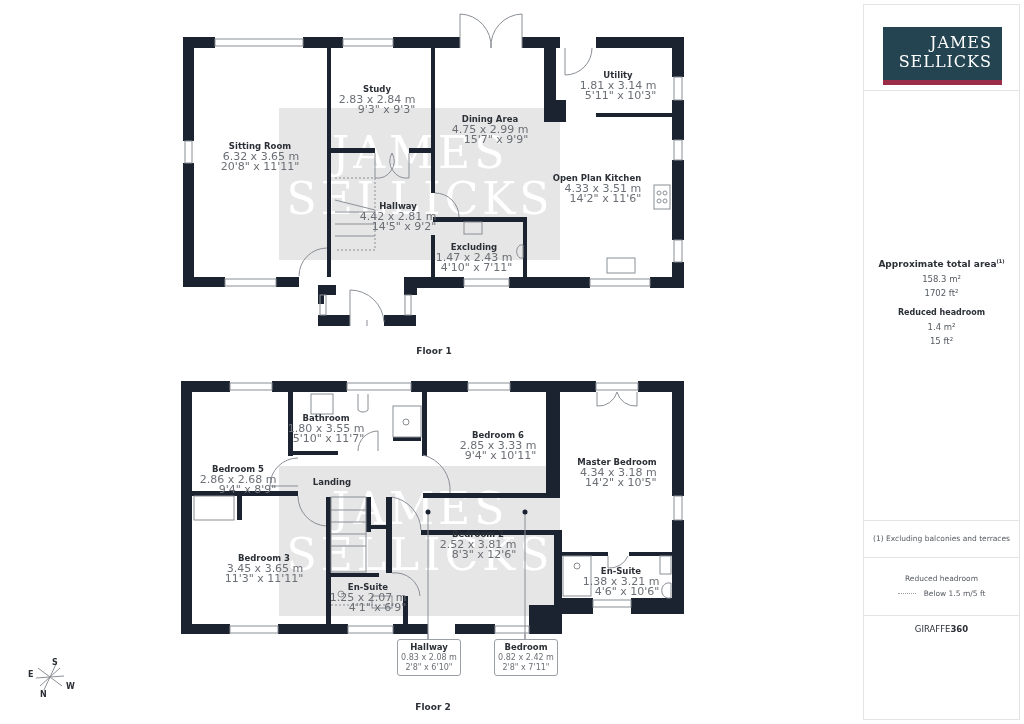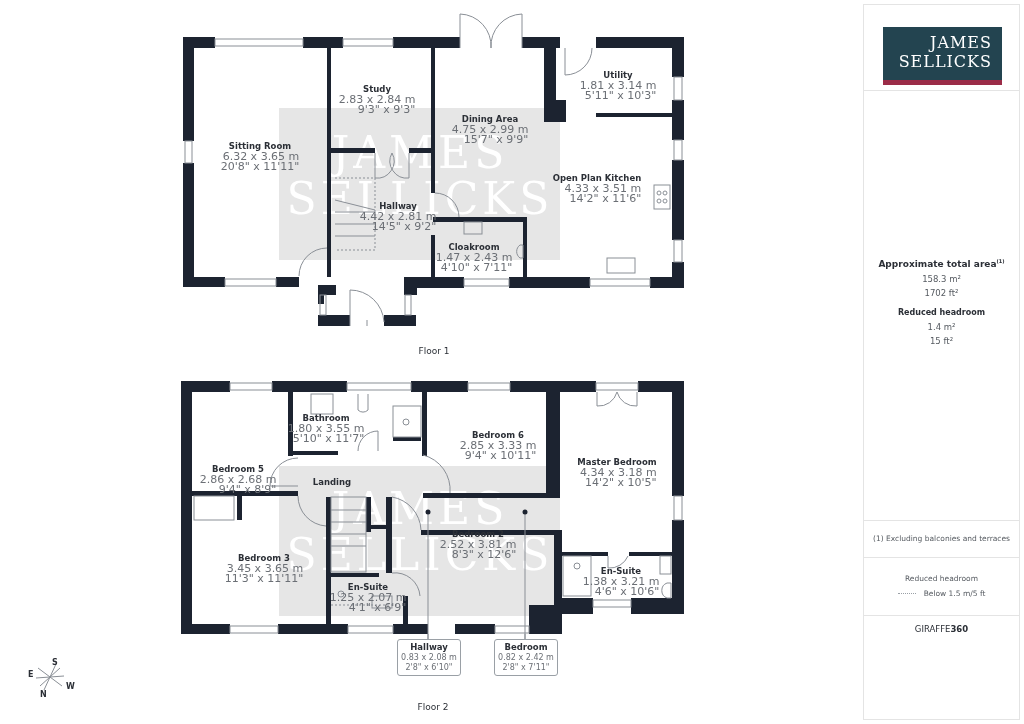--- a/index.html
+++ b/index.html
@@ -2,21 +2,21 @@
 <html><head>
 <meta charset="utf-8">
 <style>
   html, body { margin:0; padding:0; background:#ffffff; }
   body { width:1024px; height:724px; position:relative; overflow:hidden; font-family:"DejaVu Sans", sans-serif; }
   .plan { position:absolute; left:0; top:0; width:860px; height:724px; }
   .plan svg { position:absolute; left:0; top:0; }
   .room { position:absolute; text-align:center; transform:translateX(-50%); white-space:nowrap; }
   .room .name { font-size:8.5px; font-weight:bold; color:#2b2f36; line-height:11px; }
   .room .dim { font-size:11px; color:#6b6f75; line-height:10px;text-align:right; }
-  .floor-label { position:absolute; font-size:9px; font-weight:normal; color:#2b2f36; transform:translateX(-50%);text-align:center; }
+  .floor-label { position:absolute; font-size:9px; font-weight:bold; color:#2b2f36; transform:translateX(-50%);text-align:center; }
   .callout { position:absolute; border:1px solid #9aa0a6; border-radius:3px; background:#fff; text-align:center; padding:2px 0; width:62px; }
   .callout .name { font-size:8.5px; font-weight:bold; color:#2b2f36; line-height:11px; }
   .callout .dim { font-size:8px; color:#6b6f75; line-height:10px; }
   .compass { position:absolute; left:26px; top:658px; width:50px; height:44px; }
   .compass span { position:absolute; font-size:8px; font-weight:bold; color:#2b2f36; }
   
   .sidebar { position:absolute; left:863px; top:4px; width:157px; height:716px; border:1px solid #e4e4e4; box-sizing:border-box; }
   .sb-sec { position:absolute; left:0; width:100%; border-bottom:1px solid #e4e4e4; box-sizing:border-box; text-align:center; }
   .logo { position:absolute; left:19px; top:22px; width:119px; height:58px; background:#234450; }
   .logo .bar { position:absolute; left:0; bottom:0; width:100%; height:5px; background:#9b2c48; }
@@ -231,21 +231,21 @@
     <div class="name">Open Plan Kitchen</div>
     <div class="dim">4.33 x 3.51 m</div>
     <div class="dim">14'2" x 11'6"</div>
   </div>
   <div class="room" style="left:398px;top:201px;">
     <div class="name">Hallway</div>
     <div class="dim">4.42 x 2.81 m</div>
     <div class="dim">14'5" x 9'2"</div>
   </div>
   <div class="room" style="left:474px;top:242px;">
-    <div class="name">Cloakroom</div>
+    <div class="name">Excluding</div>
     <div class="dim">1.47 x 2.43 m</div>
     <div class="dim">4'10" x 7'11"</div>
   </div>
   <div class="floor-label" style="left:434px;top:346px;">Floor 1</div>
 
   <div class="room" style="left:238px;top:428px;margin-top:36px;">
     <div class="name">Bedroom 5</div>
     <div class="dim">2.86 x 2.68 m</div>
     <div class="dim">9'4" x 8'9"</div>
   </div>

